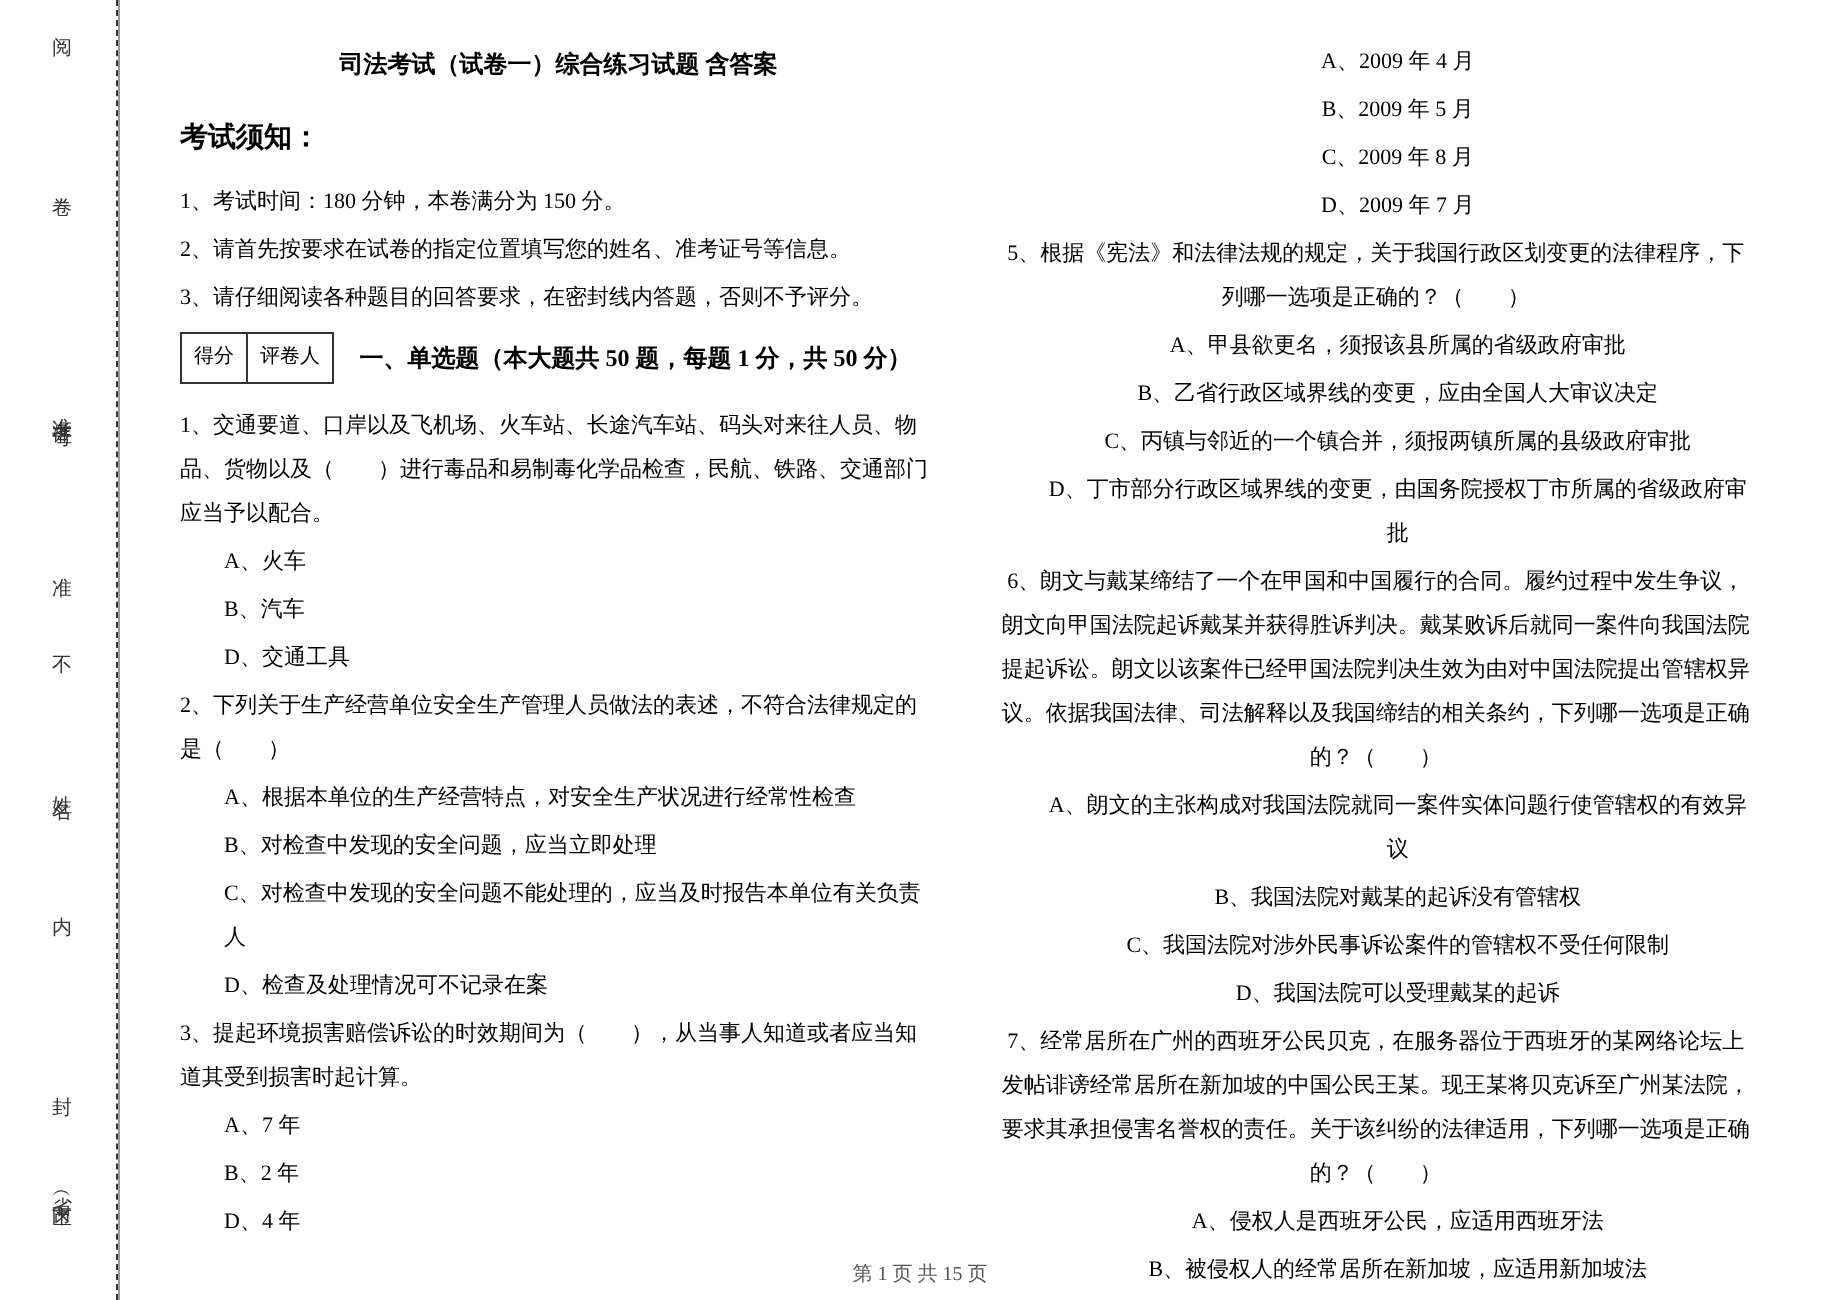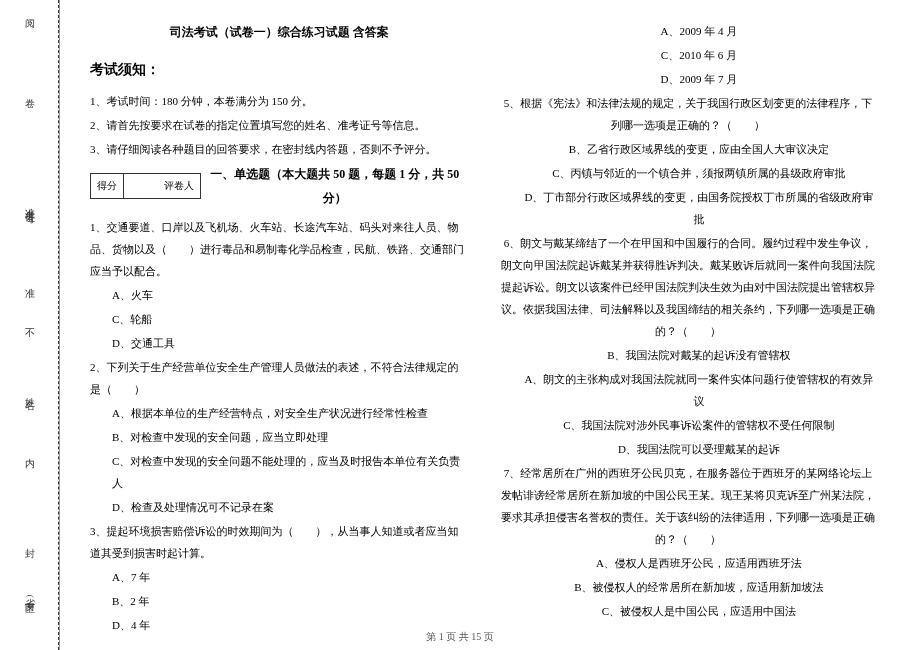--- a/index.html
+++ b/index.html
@@ -79,21 +79,20 @@
       font-weight: bold;
       font-size: 14px;
       margin-bottom: 6px;
     }
     .line { margin-bottom: 2px; }
     .score-box {
       display: inline-flex;
       border: 1px solid #333;
       font-size: 10px;
       margin: 4px 0;
-      gap: 34px;
     }
     .score-box span {
       border-right: 1px solid #333;
       padding: 2px 6px;
     }
     .score-box span:last-child { border-right: none; }
     .section-title {
       font-weight: bold;
       font-size: 12px;
       text-align: center;
@@ -145,49 +144,51 @@
       <div class="score-row">
         <div class="score-box">
           <span>得分</span>
           <span>评卷人</span>
         </div>
         <div class="section-title">一、单选题（本大题共 50 题，每题 1 分，共 50 分）</div>
       </div>
 
       <div class="line">1、交通要道、口岸以及飞机场、火车站、长途汽车站、码头对来往人员、物品、货物以及（　　）进行毒品和易制毒化学品检查，民航、铁路、交通部门应当予以配合。</div>
       <div class="line indent1">A、火车</div>
-      <div class="line indent1">C、轮船</div>
+      <div class="line indent1">B、汽车</div>
       <div class="line indent1">D、交通工具</div>
 
       <div class="line">2、下列关于生产经营单位安全生产管理人员做法的表述，不符合法律规定的是（　　）</div>
       <div class="line indent1">A、根据本单位的生产经营特点，对安全生产状况进行经常性检查</div>
       <div class="line indent1">B、对检查中发现的安全问题，应当立即处理</div>
       <div class="line indent1">C、对检查中发现的安全问题不能处理的，应当及时报告本单位有关负责人</div>
       <div class="line indent1">D、检查及处理情况可不记录在案</div>
 
       <div class="line">3、提起环境损害赔偿诉讼的时效期间为（　　），从当事人知道或者应当知道其受到损害时起计算。</div>
       <div class="line indent1">A、7 年</div>
       <div class="line indent1">B、2 年</div>
       <div class="line indent1">D、4 年</div>
 
     </div>
 
     <div class="column col-right">
       <div class="line indent1">A、2009 年 4 月</div>
-      <div class="line indent1">C、2010 年 6 月</div>
+      <div class="line indent1">B、2009 年 5 月</div>
+      <div class="line indent1">C、2009 年 8 月</div>
       <div class="line indent1">D、2009 年 7 月</div>
 
       <div class="line">5、根据《宪法》和法律法规的规定，关于我国行政区划变更的法律程序，下列哪一选项是正确的？（　　）</div>
+      <div class="line indent1">A、甲县欲更名，须报该县所属的省级政府审批</div>
       <div class="line indent1">B、乙省行政区域界线的变更，应由全国人大审议决定</div>
       <div class="line indent1">C、丙镇与邻近的一个镇合并，须报两镇所属的县级政府审批</div>
       <div class="line indent1">D、丁市部分行政区域界线的变更，由国务院授权丁市所属的省级政府审批</div>
 
       <div class="line">6、朗文与戴某缔结了一个在甲国和中国履行的合同。履约过程中发生争议，朗文向甲国法院起诉戴某并获得胜诉判决。戴某败诉后就同一案件向我国法院提起诉讼。朗文以该案件已经甲国法院判决生效为由对中国法院提出管辖权异议。依据我国法律、司法解释以及我国缔结的相关条约，下列哪一选项是正确的？（　　）</div>
+      <div class="line indent1">A、朗文的主张构成对我国法院就同一案件实体问题行使管辖权的有效异议</div>
       <div class="line indent1">B、我国法院对戴某的起诉没有管辖权</div>
-      <div class="line indent1">A、朗文的主张构成对我国法院就同一案件实体问题行使管辖权的有效异议</div>
       <div class="line indent1">C、我国法院对涉外民事诉讼案件的管辖权不受任何限制</div>
       <div class="line indent1">D、我国法院可以受理戴某的起诉</div>
 
       <div class="line">7、经常居所在广州的西班牙公民贝克，在服务器位于西班牙的某网络论坛上发帖诽谤经常居所在新加坡的中国公民王某。现王某将贝克诉至广州某法院，要求其承担侵害名誉权的责任。关于该纠纷的法律适用，下列哪一选项是正确的？（　　）</div>
       <div class="line indent1">A、侵权人是西班牙公民，应适用西班牙法</div>
       <div class="line indent1">B、被侵权人的经常居所在新加坡，应适用新加坡法</div>
       <div class="line indent1">C、被侵权人是中国公民，应适用中国法</div>
 
     </div>
 

